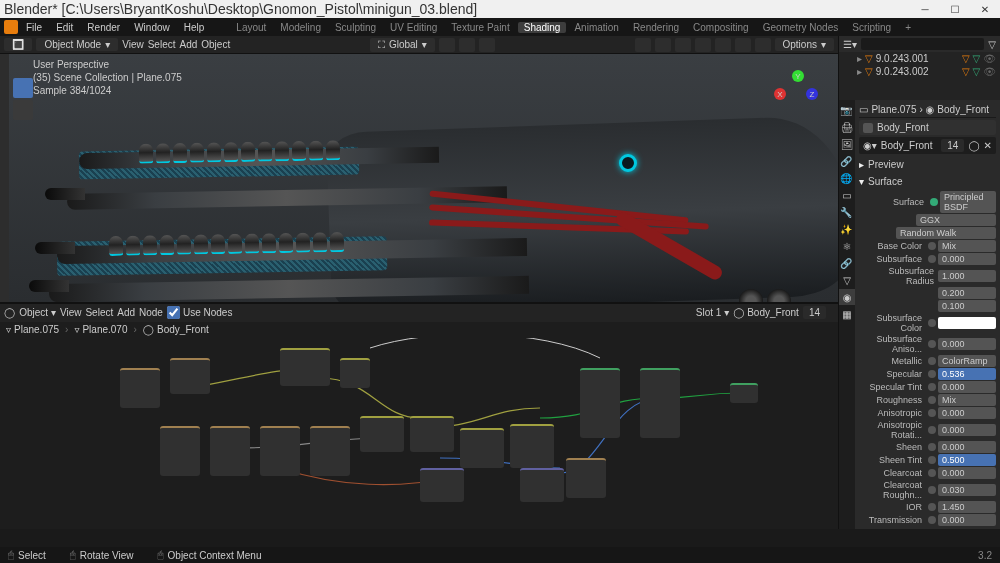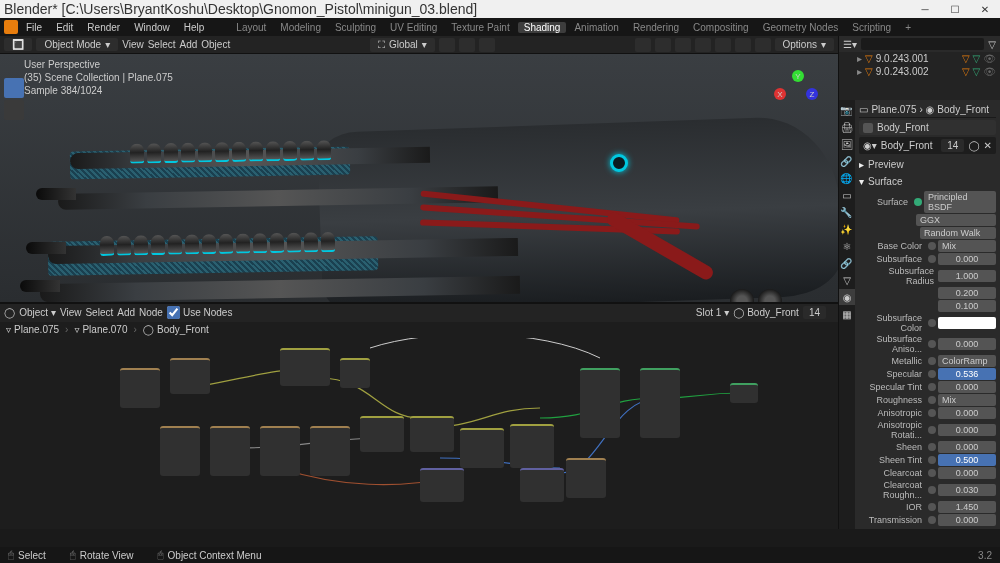--- a/index.html
+++ b/index.html
@@ -13,21 +13,21 @@
 .menubar .m { padding:0 6px; cursor:pointer; }
 .menubar .wsp { padding:0 6px; color:#888; }
 .menubar .active { background:#3d3d3d; color:#fff; border-radius:2px; }
 .menubar .right { margin-left:auto; display:flex; align-items:center; gap:4px; }
 .pill { background:#2a2a2a; padding:1px 6px; border-radius:2px; }
 .header2 { height:18px; background:#232323; display:flex; align-items:center; gap:4px; padding:0 4px; border-bottom:1px solid #111; }
 .header2 .sel { background:#2d2d2d; padding:1px 8px; border-radius:2px; display:flex; align-items:center; gap:4px; }
 .header2 .icnbtn { width:16px; height:14px; background:#2d2d2d; border-radius:2px; }
 .main { display:flex; height:calc(100% - 70px); }
 .viewport { flex:1; background:#2d2d2d; position:relative; display:flex; flex-direction:column; }
-.view3d { flex:1.1; background:linear-gradient(180deg,#3a3e42 0%,#2a2d30 100%); position:relative; overflow:hidden; }
+.view3d { flex:1.1; background:linear-gradient(180deg,#3a3e42 0%,#2a2d30 100%); position:relative; overflow:hidden;margin-left:9px; }
 .toolbar-left { position:absolute; left:4px; top:24px; display:flex; flex-direction:column; gap:2px; }
 .toolbar-left .t { width:20px; height:20px; background:#3a3a3a; border-radius:2px; }
 .toolbar-left .t.active { background:#4772b3; }
 .overlay-txt { position:absolute; left:24px; top:4px; color:#eee; line-height:13px; }
 .gizmo { position:absolute; right:16px; top:16px; width:48px; height:48px; }
 .gizmo .axis { position:absolute; width:12px; height:12px; border-radius:50%; font-size:8px; display:flex; align-items:center; justify-content:center; }
 .model { position:absolute; left:40px; top:40px; right:40px; bottom:10px; }
 .nodeeditor { flex:1; background:#1d1d1d; position:relative; border-top:2px solid #111; overflow:hidden; }
 .ne-header { height:18px; background:#232323; display:flex; align-items:center; gap:4px; padding:0 4px; }
 .ne-bc { height:16px; background:#1d1d1d; display:flex; align-items:center; gap:6px; padding:0 6px; }
@@ -53,21 +53,21 @@
 .ptab { width:16px; height:16px; display:flex; align-items:center; justify-content:center; }
 .ptab.active { background:#3d3d3d; }
 .props-body { flex:1; overflow-y:auto; padding:2px 4px; }
 .props-body::-webkit-scrollbar { width:6px; }
 .bc-row { display:flex; align-items:center; gap:3px; padding:2px 0; border-bottom:1px solid #1a1a1a; }
 .mat-row { display:flex; align-items:center; gap:4px; background:#303030; padding:2px 4px; margin:2px 0; border-radius:2px; }
 .mat-name { flex:1; }
 .section-hdr { display:flex; align-items:center; gap:4px; padding:3px 0; color:#eee; }
 .prop-row { display:flex; align-items:center; margin:1px 0; }
 .prop-label { flex:1; text-align:right; padding-right:4px; color:#bbb; font-size:9px; }
-.prop-val { width:58px; background:#545454; padding:1px 4px; text-align:center; border-radius:2px; font-size:9px; }
+.prop-val { width:58px; background:#545454; padding:1px 4px; border-radius:2px; font-size:9px; }
 .prop-val.blue { background:#4772b3; color:#fff; }
 .prop-color { width:58px; height:12px; border-radius:2px; }
 .prop-dot { width:8px; height:8px; border-radius:50%; background:#555; margin:0 2px; }
 .statusbar { height:16px; background:#161616; display:flex; align-items:center; gap:24px; padding:0 8px; position:absolute; bottom:0; left:0; right:0; }
 .statusbar .s { color:#888; display:flex; align-items:center; gap:4px; }
 .gun-body { position:absolute; left:280px; top:30px; width:520px; height:180px; background:linear-gradient(180deg,#2a2d30,#3a3e42,#1a1d20); border-radius:40px 80px 60px 30px / 30px 90px 40px 30px; transform:rotate(-2deg); }
 .gun-barrel { position:absolute; background:linear-gradient(90deg,#1a1a1a,#3a3e42 20%,#555 50%,#3a3e42 80%,#1a1a1a); border-radius:8px 0 0 8px; }
 .barrel-tip { position:absolute; width:40px; height:12px; background:linear-gradient(90deg,#0a0a0a,#333); border-radius:6px 0 0 6px; }
 .lug-row { position:absolute; display:flex; gap:3px; }
 .lug { width:14px; height:20px; background:linear-gradient(180deg,#555,#222,#555); border-radius:7px 7px 3px 3px; border-bottom:2px solid #00c8e0; }
@@ -327,29 +327,29 @@
           ◉▾ <span class="mat-name">Body_Front</span>
           <span class="pill">14</span>
           <span>◯</span>
           <span>✕</span>
         </div>
         <div class="section-hdr">▸ <span>Preview</span></div>
         <div class="section-hdr">▾ <span>Surface</span></div>
         <div class="prop-row">
             <span class="prop-label">Surface</span>
             <span class="prop-dot" style="background:#3a7"></span>
-            <span class="prop-val" style="text-align:left;width:72px">Principled BSDF</span>
+            <span class="prop-val" style="text-align:left;width:56px">Principled BSDF</span>
           </div>
         <div class="prop-row">
             <span class="prop-label"></span>
             <span class="prop-val" style="width:80px;text-align:left">GGX</span>
           </div>
         <div class="prop-row">
             <span class="prop-label"></span>
-            <span class="prop-val" style="width:76px;text-align:left">Random Walk</span>
+            <span class="prop-val" style="width:100px;text-align:left">Random Walk</span>
           </div>
         <div id="prop-rows">
             <div class="prop-row">
               <span class="prop-label">Base Color</span>
               <span class="prop-dot"></span>
               <span class="prop-val" style="text-align:left">Mix</span>
             </div>
             <div class="prop-row">
               <span class="prop-label">Subsurface</span>
               <span class="prop-dot"></span>

